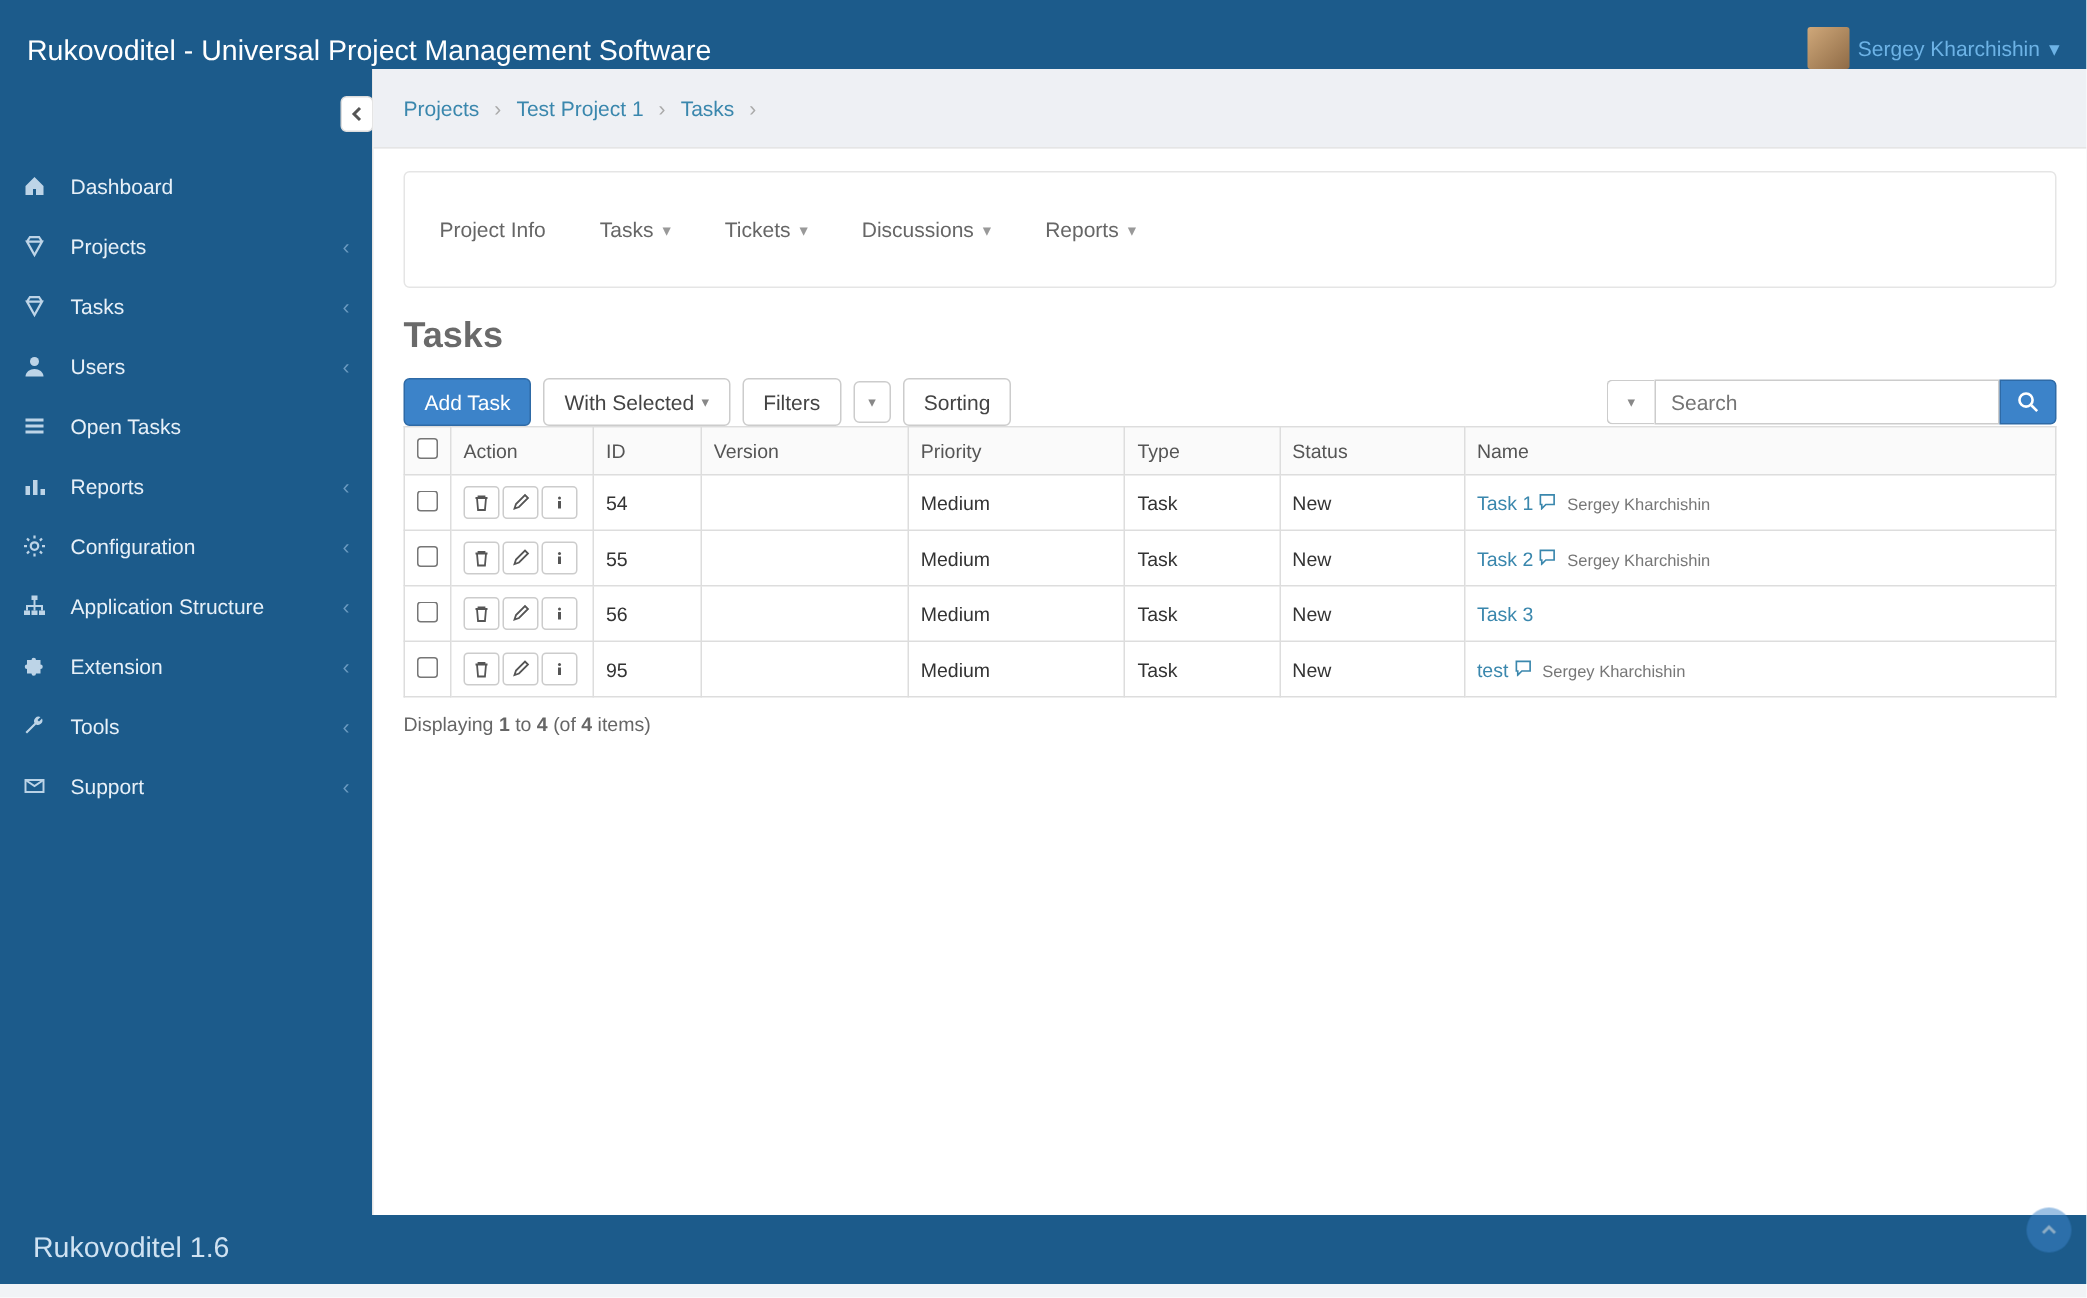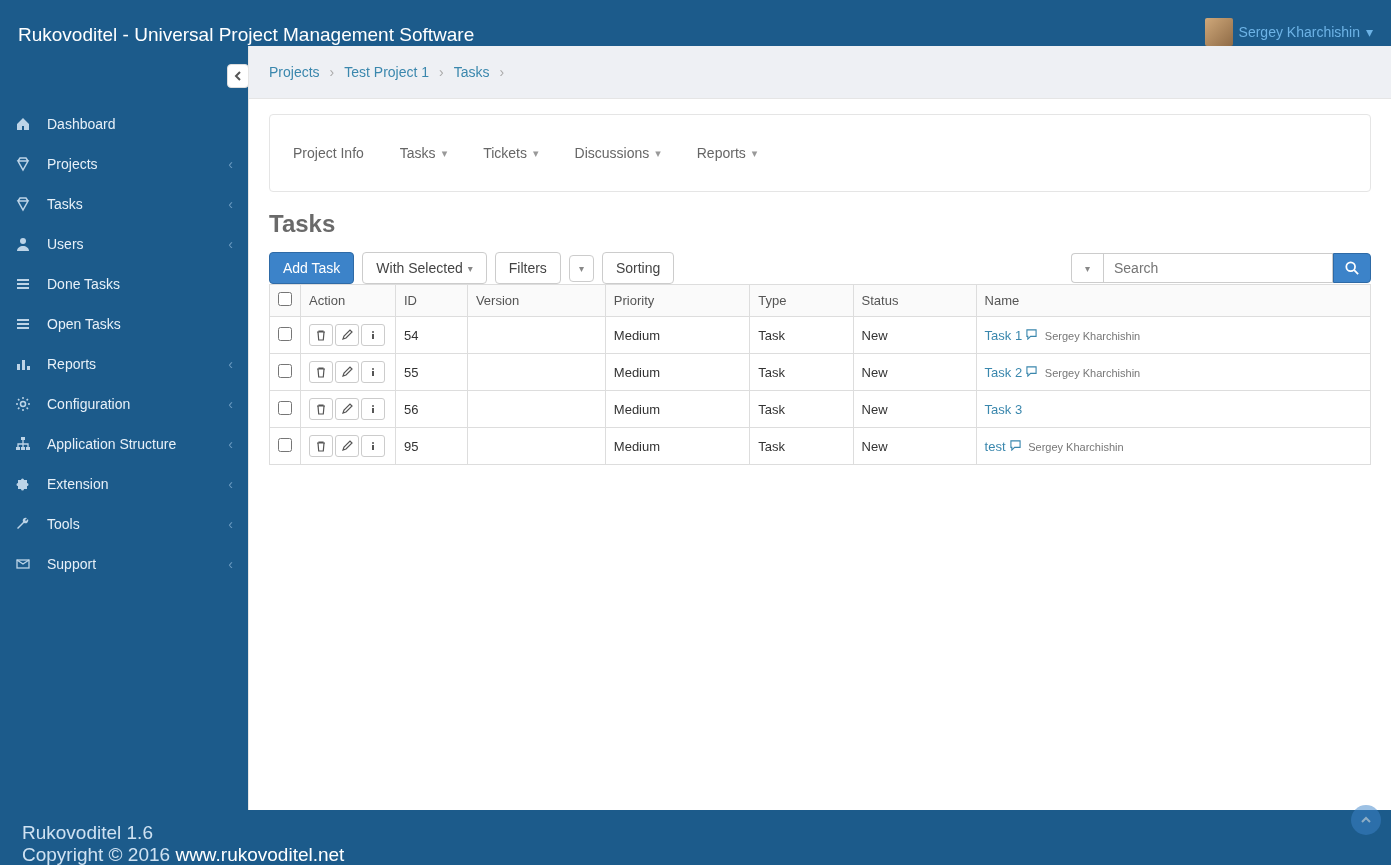--- a/index.html
+++ b/index.html
@@ -104,30 +104,20 @@
           <span class="arrow">‹</span>
         </li>
         <li>
           <span class="icon">
             <svg width="16" height="16" viewBox="0 0 16 16">
               <rect x="2" y="3" width="12" height="2" fill="#cfe2f2"></rect>
               <rect x="2" y="7" width="12" height="2" fill="#cfe2f2"></rect>
               <rect x="2" y="11" width="12" height="2" fill="#cfe2f2"></rect>
             </svg>
           </span>
-          <span>Done Tasks</span>
-        </li>
-        <li>
-          <span class="icon">
-            <svg width="16" height="16" viewBox="0 0 16 16">
-              <rect x="2" y="3" width="12" height="2" fill="#cfe2f2"></rect>
-              <rect x="2" y="7" width="12" height="2" fill="#cfe2f2"></rect>
-              <rect x="2" y="11" width="12" height="2" fill="#cfe2f2"></rect>
-            </svg>
-          </span>
           <span>Open Tasks</span>
         </li>
         <li>
           <span class="icon">
             <svg width="16" height="16" viewBox="0 0 16 16">
               <rect x="2" y="8" width="3" height="6" fill="#cfe2f2"></rect>
               <rect x="7" y="4" width="3" height="10" fill="#cfe2f2"></rect>
               <rect x="12" y="10" width="3" height="4" fill="#cfe2f2"></rect>
             </svg>
           </span>
@@ -353,25 +343,27 @@
             <td>Medium</td>
             <td>Task</td>
             <td>New</td>
             <td><a href="#" class="task-link">test</a><span class="comment-ico"><svg width="11" height="11" viewBox="0 0 12 12" style="display:inline">
                   <path d="M1 1h10v7H5l-3 3V8H1z" fill="none" stroke="#3a87ad" stroke-width="1.2"></path>
                 </svg></span> <span class="author">Sergey Kharchishin</span></td>
           </tr>
         </tbody>
     </table>
 
+    <div class="displaying">
+      Displaying <b>1</b> to <b>4</b> (of <b>4</b> items)
+    </div>
   </div>
 </div>
 
 <div class="footer">
   <div>Rukovoditel 1.6</div>
-  <div><span>Copyright © 2016</span> <a href="#">www.rukovoditel.net</a></div>
 </div>
 
 <div class="scroll-top">
   <svg width="12" height="12" viewBox="0 0 12 12">
       <path d="M2 8 L6 4 L10 8" stroke="#fff" stroke-width="2" fill="none"></path>
     </svg>
 </div>
 
 </body></html>

